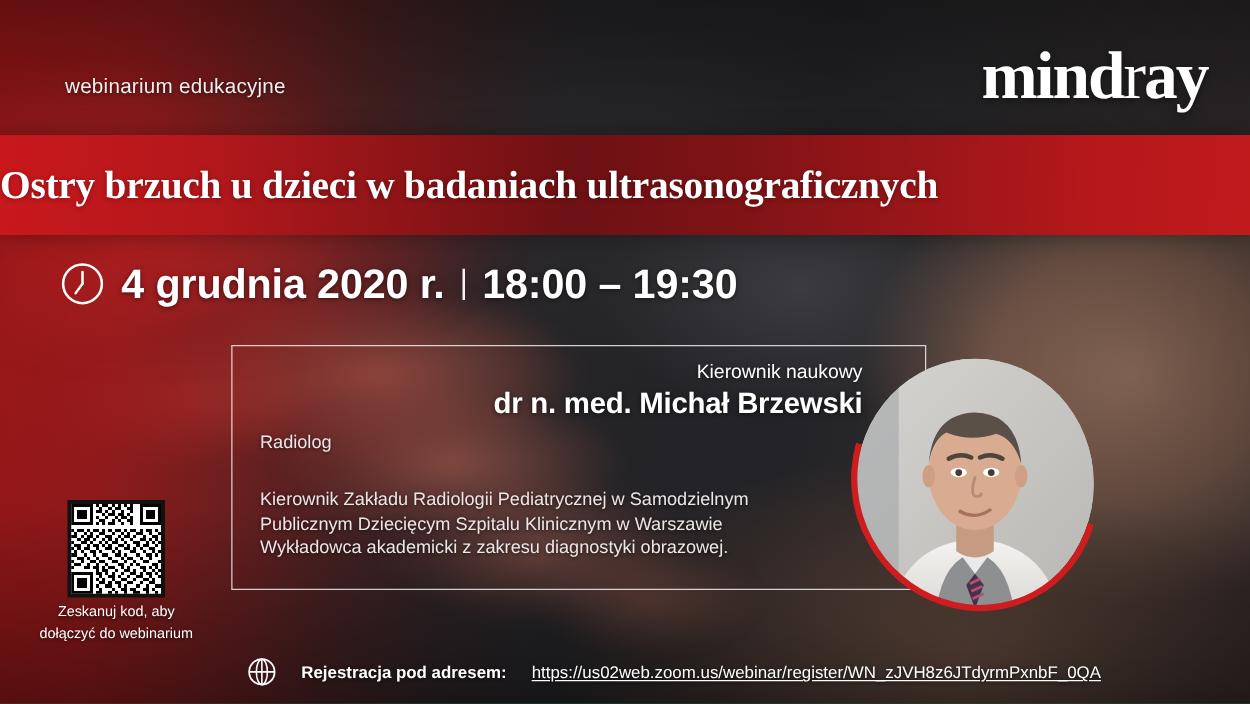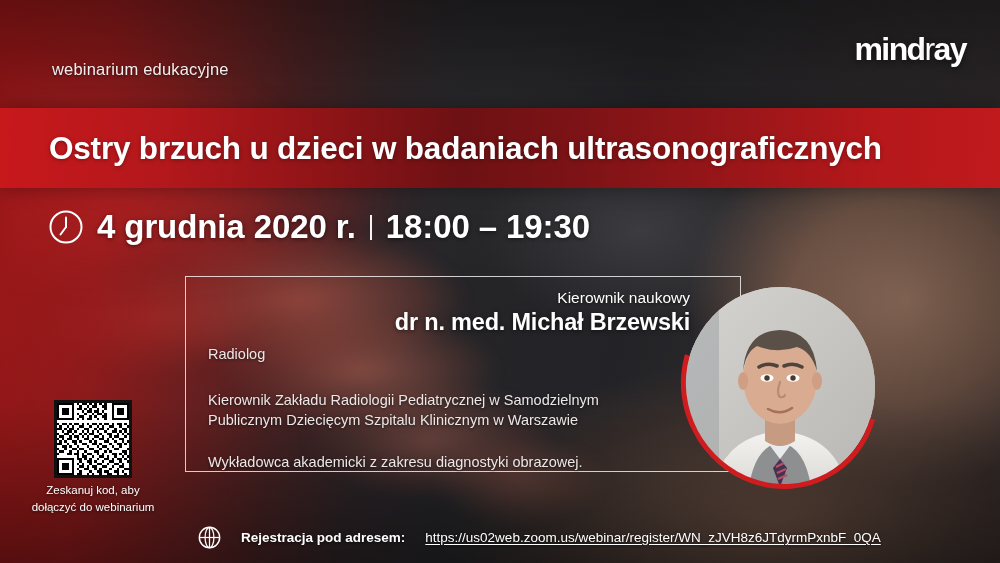--- a/index.html
+++ b/index.html
@@ -73,49 +73,50 @@
     position: absolute;
     left: 52px; top: 60px;
     font-size: 16.5px;
     color: #f2eeee;
     letter-spacing: 0.2px;
     text-shadow: 0 1px 3px rgba(0,0,0,0.55);
   }
   .logo {
     position: absolute;
     right: 34px; top: 33px;
-    font-size: 32px;
+    font-size: 54px;
     font-weight: 700;
     color: #ffffff;
     letter-spacing: -1.6px;
     line-height: 1;
     text-shadow: 0 2px 6px rgba(0,0,0,0.5);
+    font-family: Liberation Serif, serif;
   }
   .logo .logo-r { font-weight: 400; }
 
   
   .title-band {
     position: absolute;
     left: 0; top: 108px;
     width: 1000px; height: 80px;
     background: linear-gradient(92deg,
       #c8181c 0%, #b4181c 16%, #8d1417 33%,
       #6d1114 46%, #7d1316 58%, #9b1619 74%, #b6181b 88%, #c01a1d 100%);
     box-shadow: 0 0 18px rgba(0,0,0,0.35);
     display: flex;
     align-items: center;
   }
   .title-text {
-    margin-left: 49px;
     font-size: 31.5px;
     font-weight: 700;
     color: #ffffff;
     letter-spacing: -0.2px;
     white-space: nowrap;
     text-shadow: 0 1px 4px rgba(0,0,0,0.35);
+    font-family: Liberation Serif, serif;
   }
 
   
   .date-row {
     position: absolute;
     left: 48px; top: 208px;
     display: flex;
     align-items: center;
     gap: 13px;
   }
@@ -165,21 +166,21 @@
     position: absolute;
     left: 22px; top: 70px;
     width: 440px;
     color: #ece7e6;
     font-size: 14.5px;
     line-height: 1.0;
     text-shadow: 0 1px 3px rgba(0,0,0,0.6);
   }
   .bio p { margin: 0; }
   .bio .bio-spec { margin-bottom: 28px; }
-  .bio .bio-aff  { line-height: 1.42; margin-bottom: 24px; }
+  .bio .bio-aff  { line-height: 1.42; }
   .bio .bio-lect { }
 
   
   .portrait-wrap {
     position: absolute;
     left: 682px; top: 284px;
     width: 196px; height: 206px;
   }
   .portrait-arc {
     position: absolute; inset: 0;

